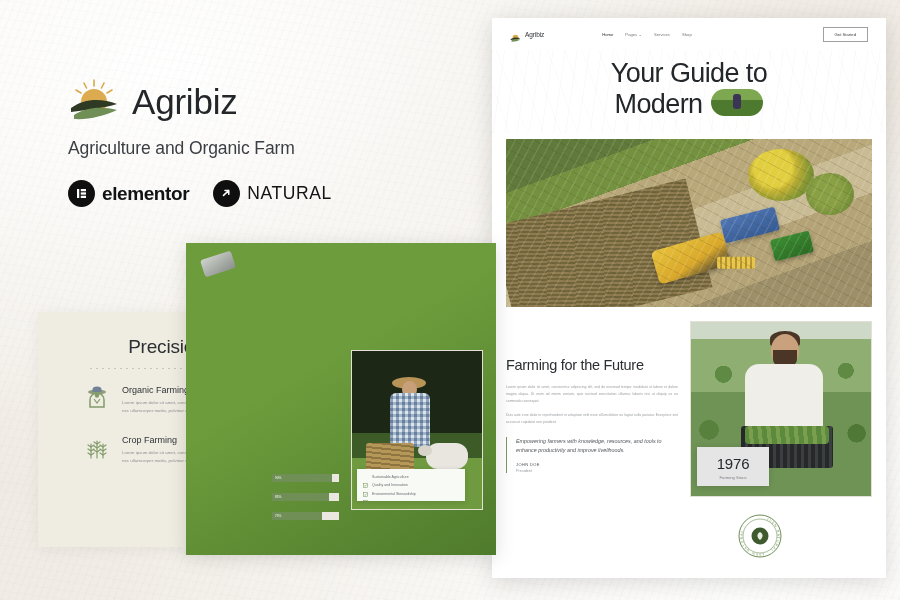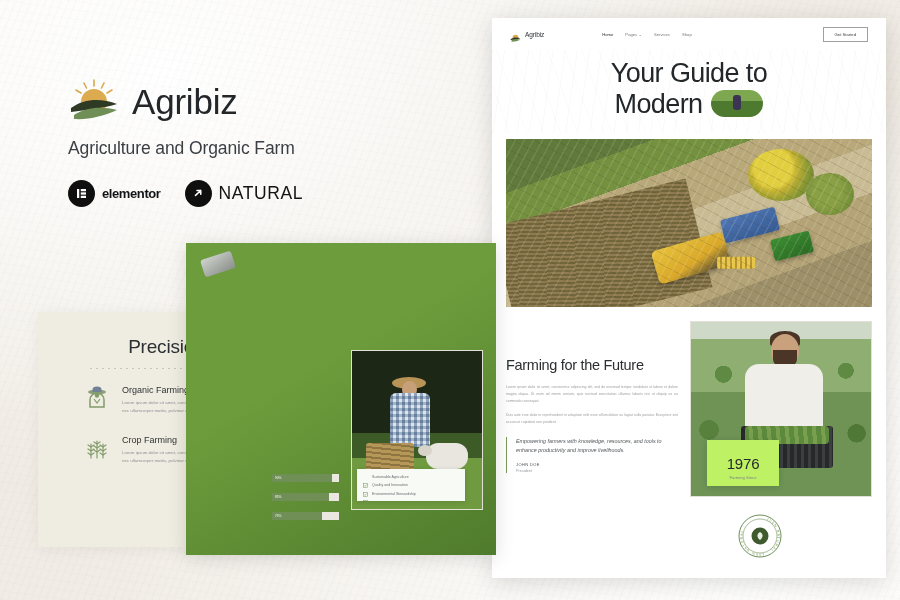--- a/index.html
+++ b/index.html
@@ -38,21 +38,21 @@
   .brand-sub {
     margin-top: 13px; font-size: 17.5px; line-height: 1.33; color: #3b3f44;
     font-weight: 400; letter-spacing: -0.1px;
   }
   .badges { display: flex; align-items: center; gap: 24px; margin-top: 20px; }
   .badge { display: flex; align-items: center; gap: 7px; }
   .badge-ico {
     width: 27px; height: 27px; border-radius: 50%; background: #0f0f0f;
     display: flex; align-items: center; justify-content: center; flex: none;
   }
-  .badge-text { font-size: 13px; font-weight: 700; color: #111315; letter-spacing: -0.4px; }
+  .badge-text { font-size: 19px; font-weight: 700; color: #111315; letter-spacing: -0.4px; }
   .badge-text.thin { font-weight: 400; letter-spacing: 0.6px; font-size: 17.5px; }
 
   
   .precision {
     position: absolute; left: 38px; top: 312px; width: 330px; height: 235px;
     background: #efece1; z-index: 3;
     box-shadow: 0 2px 14px rgba(0,0,0,0.06);
     padding: 24px 22px;
   }
   .precision h2 {
@@ -147,21 +147,21 @@
   }
   .rp-hero-bg {
     position: absolute; inset: 0; opacity: .5;
     background:
       repeating-linear-gradient(98deg, rgba(190,185,172,.16) 0 1px, transparent 1px 12px),
       repeating-linear-gradient(70deg, rgba(190,185,172,.10) 0 1px, transparent 1px 16px);
   }
   .hero-line {
     position: relative; font-size: 27px; color: #23272a; font-weight: 400;
     line-height: 1.13; letter-spacing: -0.6px;
-    display: flex; align-items: center; justify-content: center; gap: 9px;
+    display: flex; justify-content: center; gap: 9px;
   }
   .hero-pill {
     width: 52px; height: 27px; border-radius: 26px; overflow: hidden;
     display: inline-block; flex: none; position: relative;
   }
   .rp-photo { height: 168px; margin: 6px 14px 0 14px; overflow: hidden; position: relative; }
   .rp-lower { display: flex; gap: 12px; padding: 14px 14px 0 14px; }
   .rl-left { width: 172px; margin-top: 36px; }
   .rl-left h3 {
     font-size: 14.5px; line-height: 1.2; color: #2b2f32; font-weight: 400;
@@ -174,22 +174,22 @@
     font-size: 5.4px; line-height: 1.65; color: #53575b; font-style: italic;
   }
   .quote .who { margin-top: 7px; font-size: 4px; color: #4d5155; letter-spacing: .4px; }
   .quote .role { font-size: 3.8px; color: #9a9da1; margin-top: 2px; }
   .stamp {
     position: absolute; right: 104px; bottom: 20px; width: 44px; height: 44px;
   }
   .rl-right { width: 182px; position: relative; }
   .veg-img { width: 182px; height: 176px; overflow: hidden; border: 1px solid #e3e0d7; position: relative; }
   .year-card {
-    position: absolute; left: 16px; bottom: 10px; width: 72px;
-    background: #bef264; padding: 15px 4px 6px 4px; text-align: center;
+    position: absolute; left: 6px; bottom: 10px; width: 72px;
+    background: #e5e5e5; padding: 8px 4px 6px 4px; text-align: center;
     box-shadow: 0 1px 6px rgba(0,0,0,0.13);
   }
   .year-num { font-size: 15px; color: #25292c; font-weight: 400; letter-spacing: -0.2px; }
   .year-lbl { font-size: 4.2px; color: #7d8186; margin-top: 3px; }
 
   
   .ph { position: absolute; inset: 0; }
   
   .ph-hay {
     background:

